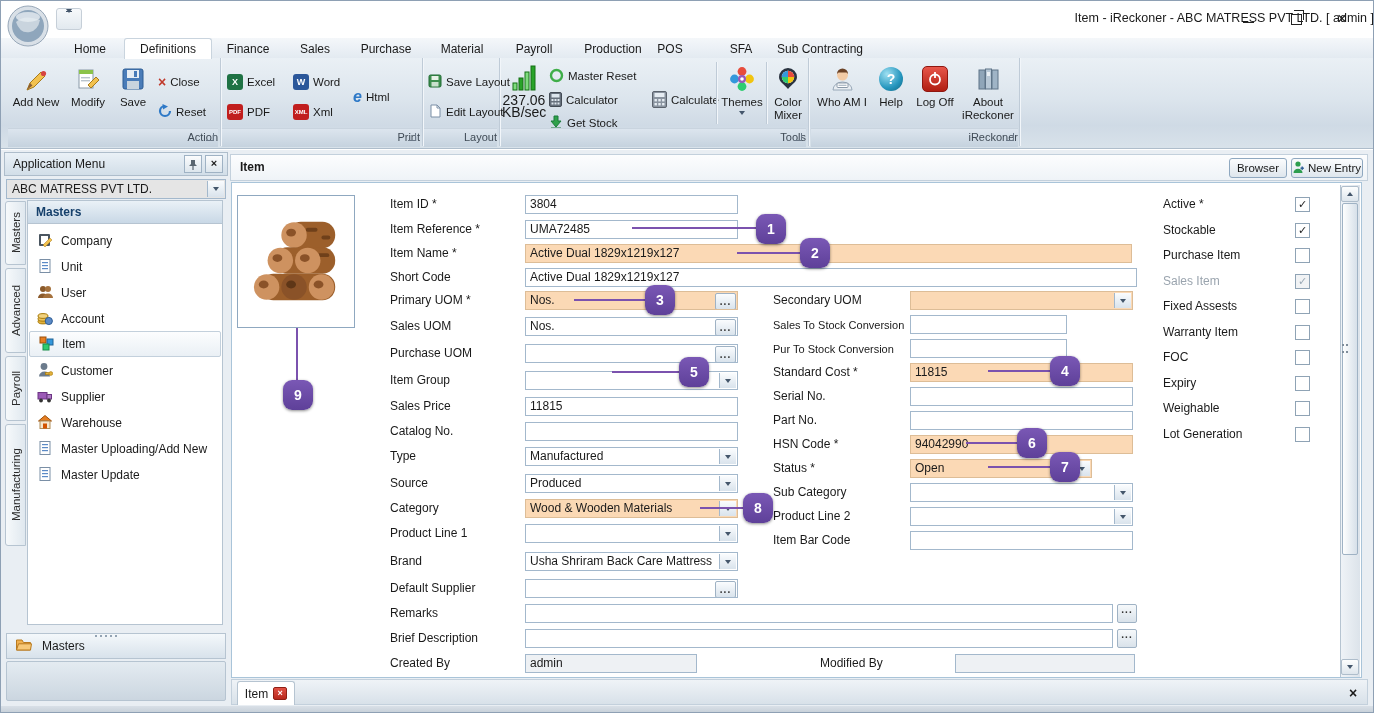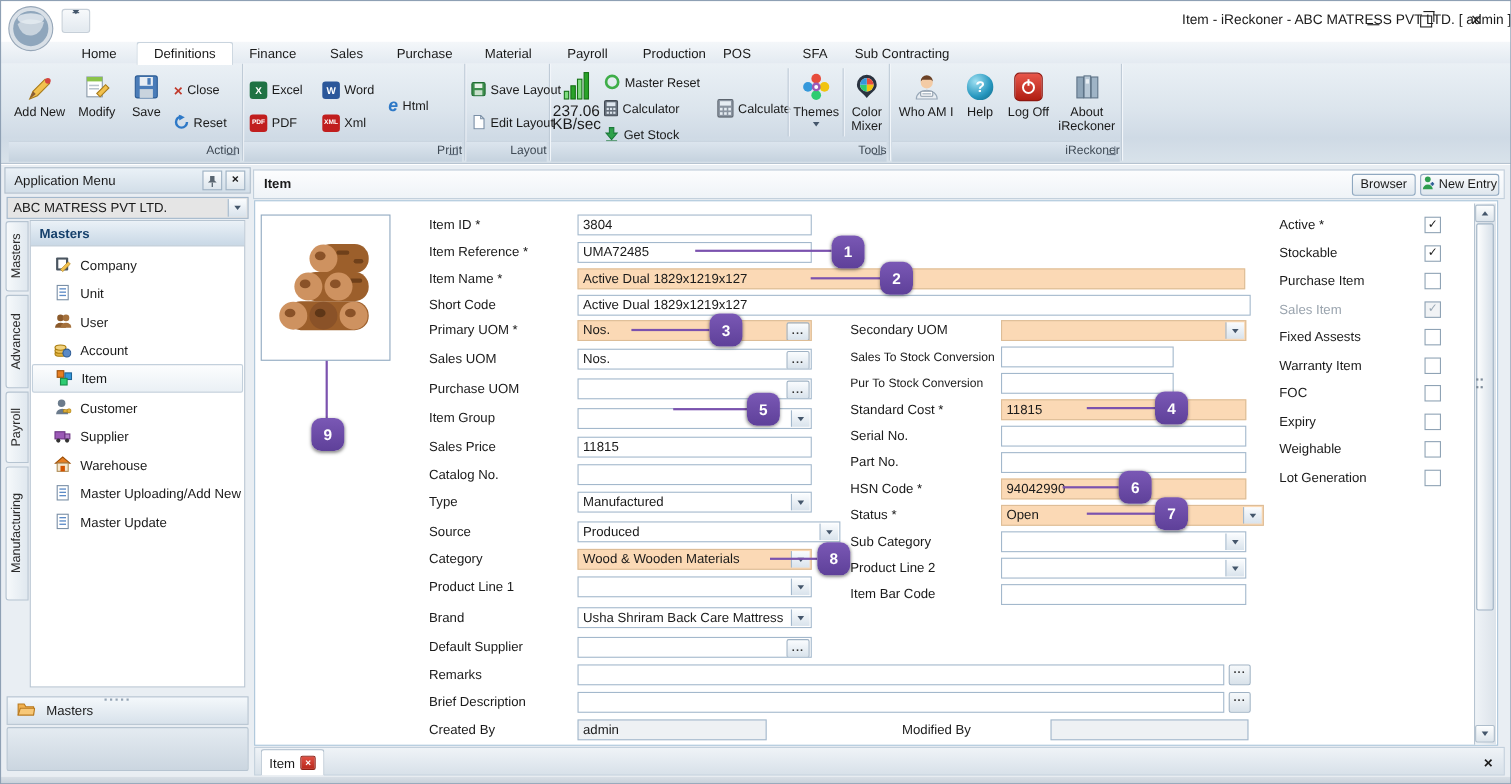--- a/index.html
+++ b/index.html
@@ -24,21 +24,21 @@
   .smbtn{height:20px;font-size:11.5px;display:flex;align-items:center;gap:4px;white-space:nowrap}
   .fileicon{width:16px;height:16px;border-radius:3px;color:#fff;font-weight:bold;display:flex;align-items:center;justify-content:center;flex:none}
   .caret{width:0;height:0;border-left:3px solid transparent;border-right:3px solid transparent;border-top:4px solid #44566B}
   .caret-up{width:0;height:0;border-left:3px solid transparent;border-right:3px solid transparent;border-bottom:4px solid #44566B}
   
   .sbhead{left:4px;top:152px;width:224px;height:24px;background:linear-gradient(#EAF1F7,#D2DEE8);border:1px solid #AEBDCB;box-sizing:border-box;display:flex;align-items:center;padding:0 4px 0 8px}
   .sbsel{left:6px;top:179px;width:220px;height:20px;background:#e5e5e5;border:1px solid #A3B8CC;box-sizing:border-box;line-height:18px;padding-left:5px}
   .vtab{left:5px;width:21px;background:linear-gradient(to left,#F6F9FB,#E0E8EF);border:1px solid #B6C4D1;box-sizing:border-box;border-radius:0 3px 3px 0;writing-mode:vertical-rl;transform:rotate(180deg);display:flex;align-items:center;justify-content:center;font-size:11.5px;color:#2a2a2a}
   .sbpanel{left:27px;top:200px;width:196px;height:425px;background:#fff;border:1px solid #B6C4D1;box-sizing:border-box}
   .sbpanelhead{left:28px;top:201px;width:194px;height:23px;background:linear-gradient(#EAF1F7,#C9D8E6);border-bottom:1px solid #B6C4D1;line-height:22px;padding-left:8px;font-weight:bold;color:#16406B;box-sizing:border-box}
-  .sbitem{left:29px;width:192px;height:26px;display:flex;align-items:center;gap:8px;padding-left:20px;box-sizing:border-box}
+  .sbitem{left:29px;width:192px;height:26px;display:flex;align-items:center;gap:8px;padding-left:8px;box-sizing:border-box}
   .sbitem.sel{background:linear-gradient(#FCFDFE,#EAF0F5);border:1px solid #C3D0DC;border-radius:2px}
   .mbar{left:6px;top:633px;width:220px;height:26px;background:linear-gradient(#F4F8FB,#D8E2EB);border:1px solid #B6C4D1;box-sizing:border-box;display:flex;align-items:center;gap:10px;padding-left:8px}
   .sfoot{left:6px;top:661px;width:220px;height:40px;background:linear-gradient(#E4EBF1,#CBD6E0);border:1px solid #B6C4D1;box-sizing:border-box;border-radius:2px}
   .dot{width:2px;height:2px;background:#93A3B3;display:inline-block;margin-right:3px}
   
   .mainbg{left:0;top:150px;width:1374px;height:556px;background:#E9EEF3}
   .fhead{left:230px;top:154px;width:1138px;height:27px;background:linear-gradient(#FCFDFE,#EFF3F7);border:1px solid #C3D0DC;box-sizing:border-box;z-index:1}
   .fbody{left:231px;top:182px;width:1131px;height:496px;background:#fff;border:1px solid #A9C4D9;box-sizing:border-box;z-index:1}
   .btnlite{background:linear-gradient(#FBFCFD,#DEE6ED);border:1px solid #8FA8C0;border-radius:3px;font-size:11.5px;display:flex;align-items:center;justify-content:center;gap:4px;box-sizing:border-box}
   .lbl{font-size:12px;line-height:14px;white-space:nowrap;z-index:2}
@@ -526,21 +526,21 @@
 
 <div class="abs lbl" style="left:390px;top:424px">Catalog No.</div>
 <div class="abs fld" style="left:525px;top:422px;width:213px"><span></span></div>
 
 <div class="abs lbl" style="left:390px;top:449px">Type</div>
 <div class="abs fld" style="left:525px;top:447px;width:213px"><span>Manufactured</span><span class="ddbtn">
       <span class="caret"></span>
     </span></div>
 
 <div class="abs lbl" style="left:390px;top:476px">Source</div>
-<div class="abs fld" style="left:525px;top:474px;width:239px"><span>Produced</span><span class="ddbtn">
+<div class="abs fld" style="left:525px;top:474px;width:213px"><span>Produced</span><span class="ddbtn">
       <span class="caret"></span>
     </span></div>
 
 <div class="abs lbl" style="left:390px;top:501px">Category</div>
 <div class="abs fld orange" style="left:525px;top:499px;width:213px"><span>Wood &amp; Wooden Materials</span><span class="ddbtn">
       <span class="caret"></span>
     </span></div>
 
 <div class="abs lbl" style="left:390px;top:526px">Product Line 1</div>
 <div class="abs fld" style="left:525px;top:524px;width:213px"><span></span><span class="ddbtn">
@@ -585,21 +585,21 @@
 <div class="abs lbl" style="left:773px;top:389px">Serial No.</div>
 <div class="abs fld" style="left:910px;top:387px;width:223px"><span></span></div>
 
 <div class="abs lbl" style="left:773px;top:413px">Part No.</div>
 <div class="abs fld" style="left:910px;top:411px;width:223px"><span></span></div>
 
 <div class="abs lbl" style="left:773px;top:437px">HSN Code  *</div>
 <div class="abs fld orange" style="left:910px;top:435px;width:223px"><span>94042990</span></div>
 
 <div class="abs lbl" style="left:773px;top:461px">Status  *</div>
-<div class="abs fld orange" style="left:910px;top:459px;width:239px"><span>Open</span><span class="ddbtn">
+<div class="abs fld orange" style="left:910px;top:459px;width:182px"><span>Open</span><span class="ddbtn">
       <span class="caret"></span>
     </span></div>
 
 <div class="abs lbl" style="left:773px;top:485px">Sub Category</div>
 <div class="abs fld" style="left:910px;top:483px;width:223px"><span></span><span class="ddbtn">
       <span class="caret"></span>
     </span></div>
 
 <div class="abs lbl" style="left:773px;top:509px">Product Line 2</div>
 <div class="abs fld" style="left:910px;top:507px;width:223px"><span></span><span class="ddbtn">

